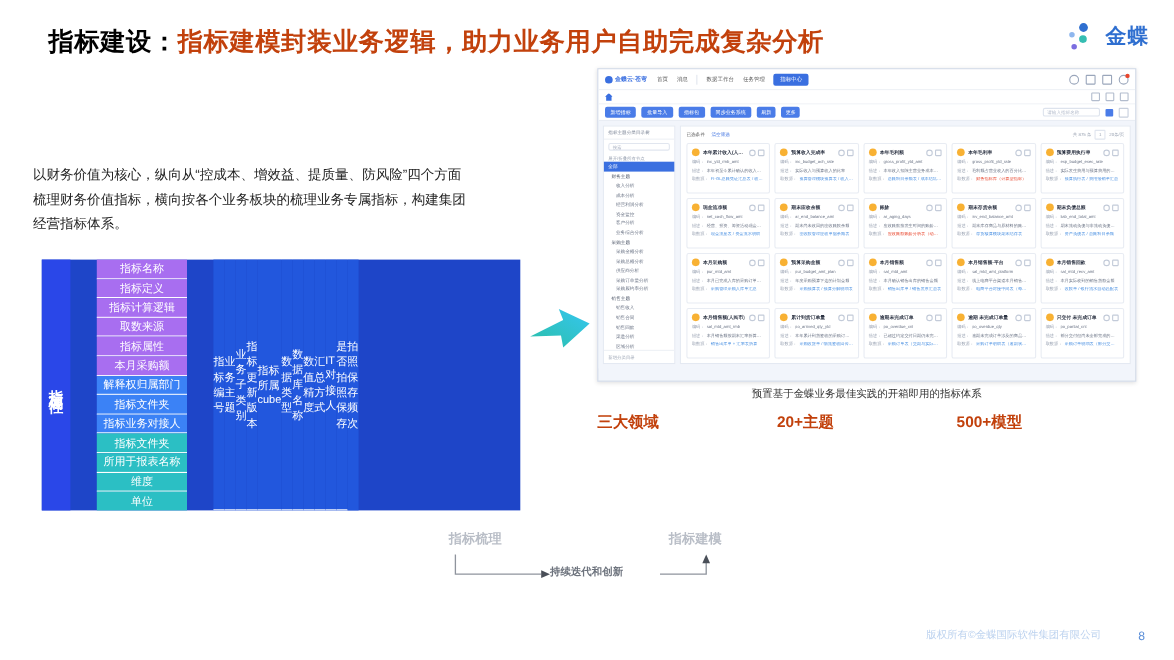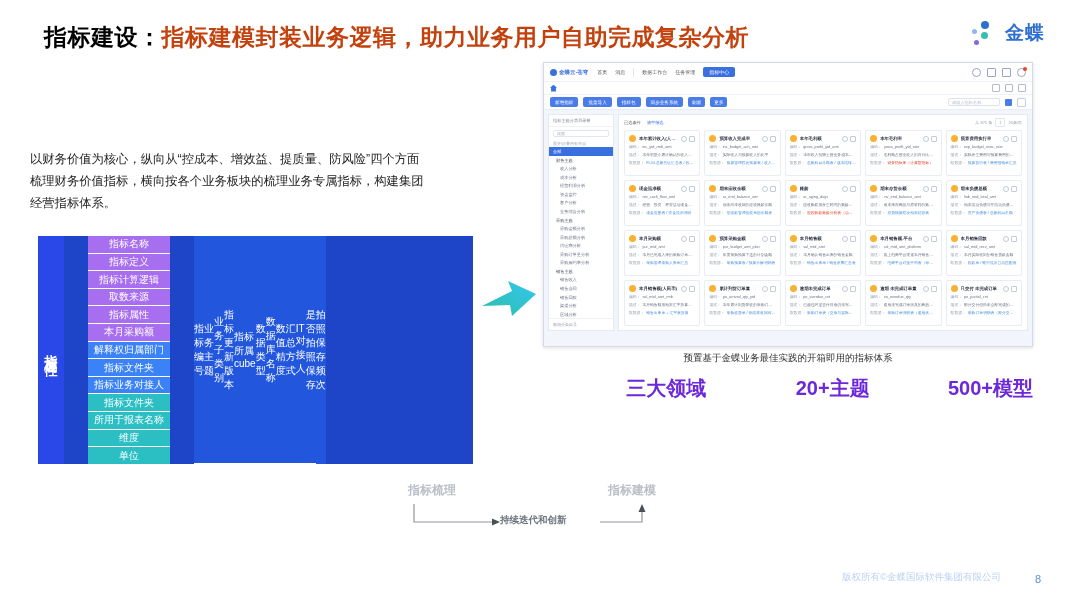--- a/index.html
+++ b/index.html
@@ -156,21 +156,21 @@
   .cr-v.link{color:#4a90e2;}
   .cr-v.warn{color:#e8452c;}
 
   .pane-foot{height:12px;border-top:1px solid #eef1f6;display:flex;
              align-items:center;justify-content:center;font-size:4px;color:#b0b8c6;}
 
   
   .shot-cap{position:absolute;left:543px;top:352px;width:490px;text-align:center;
             font-size:9.5px;color:#333;}
   .stats{position:absolute;left:543px;top:375px;width:490px;display:flex;}
-  .stat{flex:1;text-align:right;font-size:20px;font-weight:bold;color:#6d28d9;}
+  .stat{flex:1;text-align:left;font-size:14px;font-weight:bold;color:#c2410c;}
 
   
   .flow{position:absolute;left:390px;top:482px;width:330px;height:58px;}
   .flow-l{position:absolute;font-size:12px;font-weight:bold;color:#b9bec7;}
   .flow-l.left{left:18px;top:0;}
   .flow-l.right{left:218px;top:0;}
   .flow-mid{position:absolute;left:110px;top:32px;font-size:9.5px;
             font-weight:bold;color:#6d737d;}
 
   

